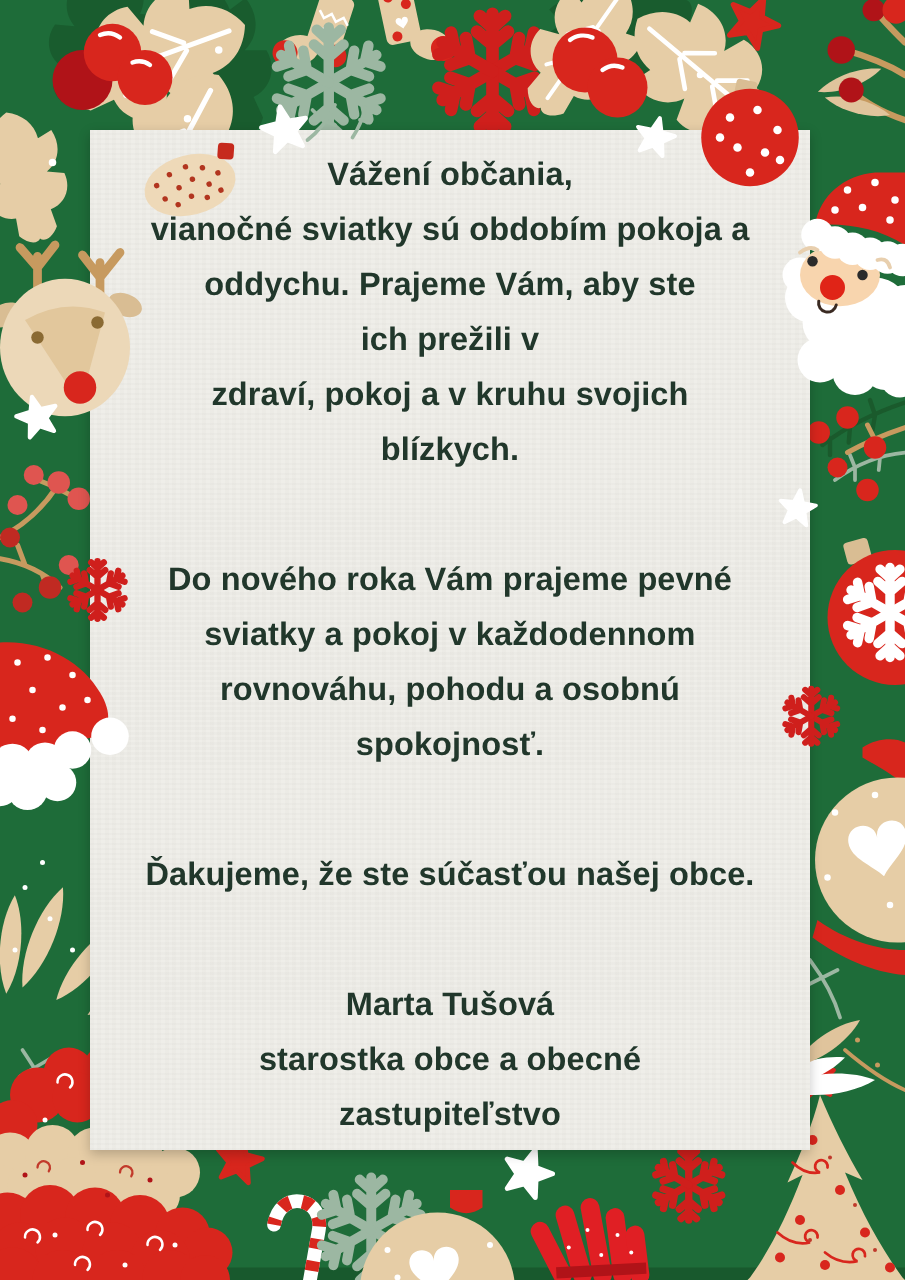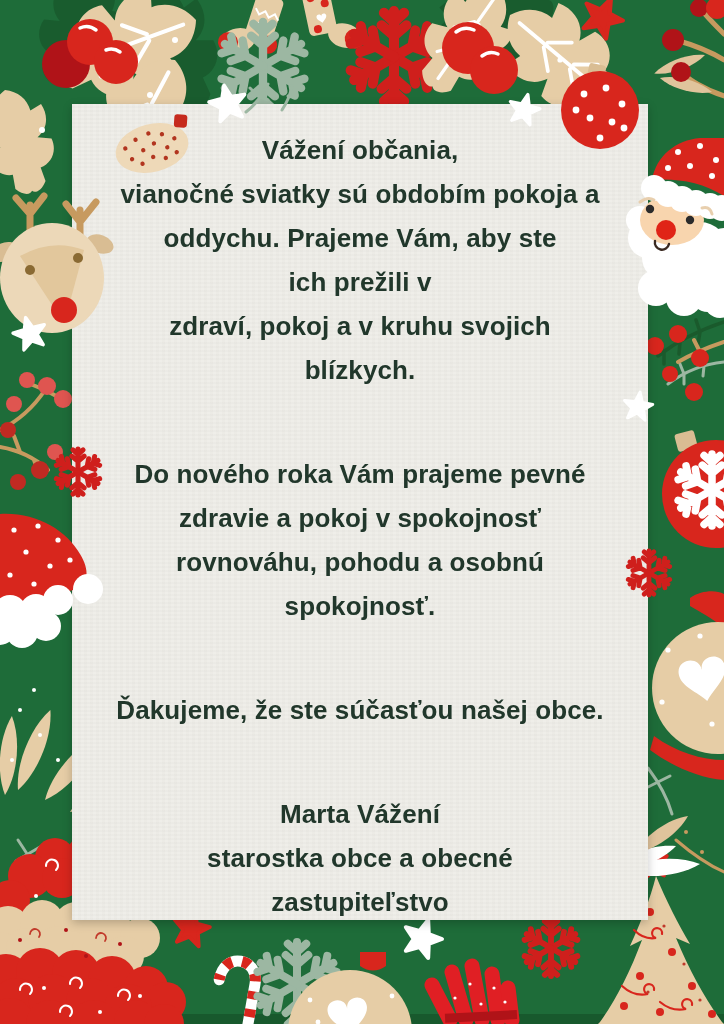--- a/index.html
+++ b/index.html
@@ -7,21 +7,21 @@
          font-family:"Liberation Sans",sans-serif;}
   .layer{position:absolute;inset:0;width:724px;height:1024px;}
   .bg-layer{z-index:1;}
   .overlay-layer{z-index:3;pointer-events:none;}
   .paper{position:absolute;z-index:2;left:72px;top:104px;width:576px;height:816px;
          background:
            repeating-linear-gradient(0deg,rgba(0,0,0,.015) 0 2px,transparent 2px 4px),
            repeating-linear-gradient(90deg,rgba(90,80,60,.02) 0 3px,transparent 3px 6px),
            #efeee9;
          box-shadow:0 3px 9px rgba(0,0,0,.22);
-         box-sizing:border-box;padding-top:24px;}
+         box-sizing:border-box;padding-top:13px;}
   .line{white-space:nowrap;text-align:center;line-height:44px;font-size:26px;font-weight:700;
         color:#21372b;letter-spacing:.1px;}
   .para{margin:0;}
   .para+.para{margin-top:60px;}
   .sig{margin-top:88px;}
 </style>
 </head>
 <body>
 
 <div class="stage">
@@ -334,29 +334,29 @@
     <div class="para">
       <div class="line">Vážení občania,</div>
       <div class="line">vianočné sviatky sú obdobím pokoja a</div>
       <div class="line">oddychu. Prajeme Vám, aby ste</div>
       <div class="line">ich prežili v</div>
       <div class="line">zdraví, pokoj a v kruhu svojich</div>
       <div class="line">blízkych.</div>
     </div>
     <div class="para">
       <div class="line">Do nového roka Vám prajeme pevné</div>
-      <div class="line">zdravie a pokoj v spokojnosť</div>
+      <div class="line">sviatky a pokoj v každodennom</div>
       <div class="line">rovnováhu, pohodu a osobnú</div>
       <div class="line">spokojnosť.</div>
     </div>
     <div class="para">
       <div class="line">Ďakujeme, že ste súčasťou našej obce.</div>
     </div>
     <div class="para sig">
-      <div class="line">Marta Vážení</div>
+      <div class="line">Marta Tušová</div>
       <div class="line">starostka obce a obecné</div>
       <div class="line">zastupiteľstvo</div>
     </div>
   </div>
 
   <svg class="layer overlay-layer" viewBox="0 0 724 1024">
 
     <g>
       <path d="M30,234 V205 M30,214 L16,198 M30,214 L44,196 M80,240 V210 M80,222 L66,204 M80,222 L96,202" stroke="#c79a5f" stroke-width="7" fill="none" stroke-linecap="round"></path>
       <ellipse cx="4" cy="252" rx="14" ry="9" fill="#d9bd93" transform="rotate(-25 4 252)"></ellipse>

